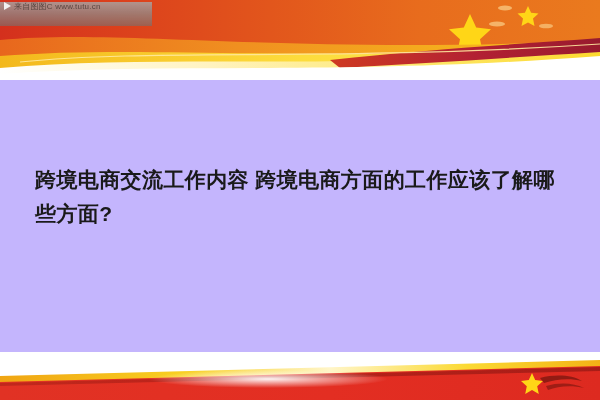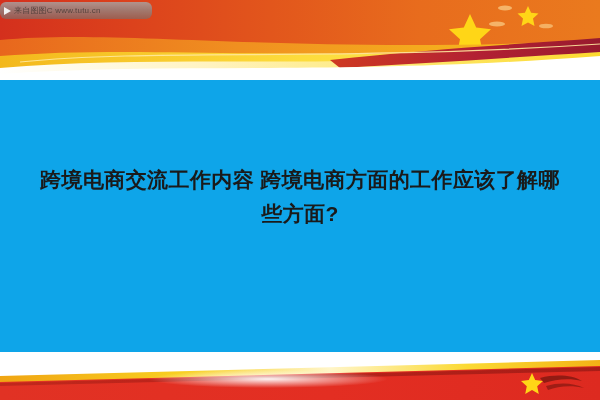--- a/index.html
+++ b/index.html
@@ -32,30 +32,28 @@
     width: 600px;
     height: 80px;
   }
 
   
   .watermark {
     position: absolute;
     left: 0;
     top: 2px;
     width: 152px;
-    height: 17px;
+    height: 24px;
     background: linear-gradient(180deg,
         rgba(168,168,168,0.80) 0%,
         rgba(142,142,142,0.74) 45%,
         rgba(120,112,110,0.62) 100%);
     display: flex;
-    align-items: center;
     overflow: hidden;
     filter: blur(0.7px);
-    border-radius: 6px;
   }
   .watermark .play-tri {
     width: 0;
     height: 0;
     margin-left: 4px;
     margin-right: 3px;
     border-top: 4px solid transparent;
     border-bottom: 4px solid transparent;
     border-left: 7px solid #f2f2f2;
     flex: 0 0 auto;
@@ -69,22 +67,21 @@
     opacity: 0.85;
   }
 
   
   .content {
     position: absolute;
     left: 0;
     top: 80px;
     width: 600px;
     height: 275px;
-    background: #0ea5e9;
-    text-align: center;
+    background: #c4b5fd;
   }
   .headline {
     position: absolute;
     left: 35px;
     top: 83px;
     width: 530px;
     font-size: 21px;
     line-height: 34px;
     font-weight: bold;
     color: #1a1a1a;

